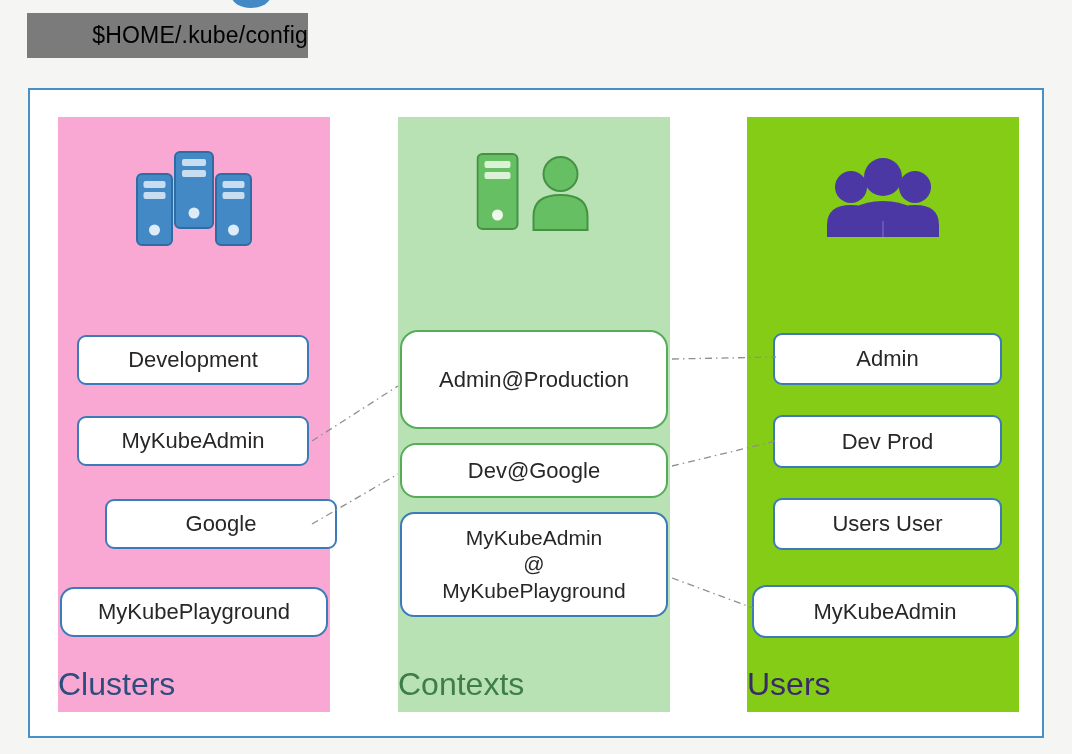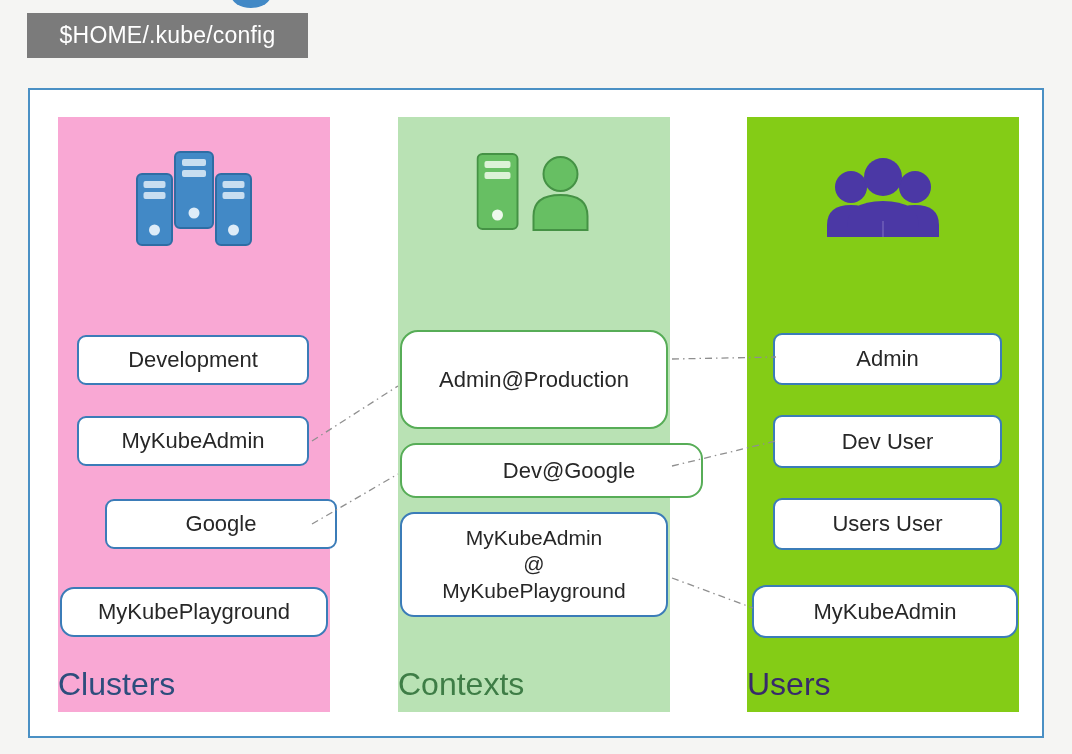--- a/index.html
+++ b/index.html
@@ -11,22 +11,22 @@
   }
   .stage{position:absolute;left:0;top:0;width:1072px;height:754px;}
 
   .logo-fragment{
     position:absolute;left:231px;top:-18px;width:40px;height:26px;
     background:#4289c6;border-radius:50%;
   }
 
   .config-label{
     position:absolute;left:27px;top:13px;width:281px;height:45px;
-    background:#7b7b7b;color:#ffffff;
-    display:flex;align-items:center;justify-content:center;
+    background:#7b7b7b;color:#000000;
+    display:flex;align-items:center;justify-content:flex-end;
     font-size:23px;letter-spacing:.2px;
   }
 
   .frame{
     position:absolute;left:28px;top:88px;width:1012px;height:646px;
     background:#ffffff;border:2px solid #4a90c4;
   }
 
   .column{
     position:absolute;top:27px;width:272px;height:595px;
@@ -121,21 +121,21 @@
         <rect x="8" y="8" width="26" height="7" rx="2" fill="#dcf2d7"></rect>
         <rect x="8" y="19" width="26" height="7" rx="2" fill="#dcf2d7"></rect>
         <circle cx="21" cy="62" r="5.5" fill="#eef9ec"></circle>
         <circle cx="84" cy="21" r="17" fill="#67bf63" stroke="#459245" stroke-width="2"></circle>
         <path d="M57 77 L57 63 Q57 42 84 42 Q111 42 111 63 L111 77 Z" fill="#67bf63" stroke="#459245" stroke-width="2"></path>
       </svg>
 
       <div class="box b-green r-lg" style="left:2px;top:213px;width:264px;height:95px;">
         <span>Admin@Production</span>
       </div>
-      <div class="box b-green" style="left:2px;top:326px;width:264px;height:51px;border-radius:16px;padding-left:35px;">
+      <div class="box b-green" style="left:2px;top:326px;width:264px;height:51px;border-radius:16px;">
         <span>Dev@Google</span>
       </div>
       <div class="box r-md multiline" style="left:2px;top:395px;width:264px;height:101px;flex-direction:column;font-size:21px;">
         <div>MyKubeAdmin</div>
         <div>@</div>
         <div>MyKubePlayground</div>
       </div>
 
       <div class="col-label lbl-contexts">Contexts</div>
     </div>
@@ -150,21 +150,21 @@
           <circle cx="62" cy="20" r="19"></circle>
           <path d="M26 80 v-10 q0 -26 36 -26 q36 0 36 26 v10 z"></path>
         </g>
         <path d="M62 64 V80" stroke="#8d7fc9" stroke-width="1.2" opacity="0.7"></path>
       </svg>
 
       <div class="box" style="left:26px;top:216px;width:225px;height:48px;">
         <span>Admin</span>
       </div>
       <div class="box" style="left:26px;top:298px;width:225px;height:49px;">
-        <span>Dev User</span>
+        <span>Dev Prod</span>
       </div>
       <div class="box" style="left:26px;top:381px;width:225px;height:48px;">
         <span>Users User</span>
       </div>
       <div class="box r-md" style="left:5px;top:468px;width:262px;height:49px;">
         <span>MyKubeAdmin</span>
       </div>
 
       <div class="col-label lbl-users">Users</div>
     </div>

